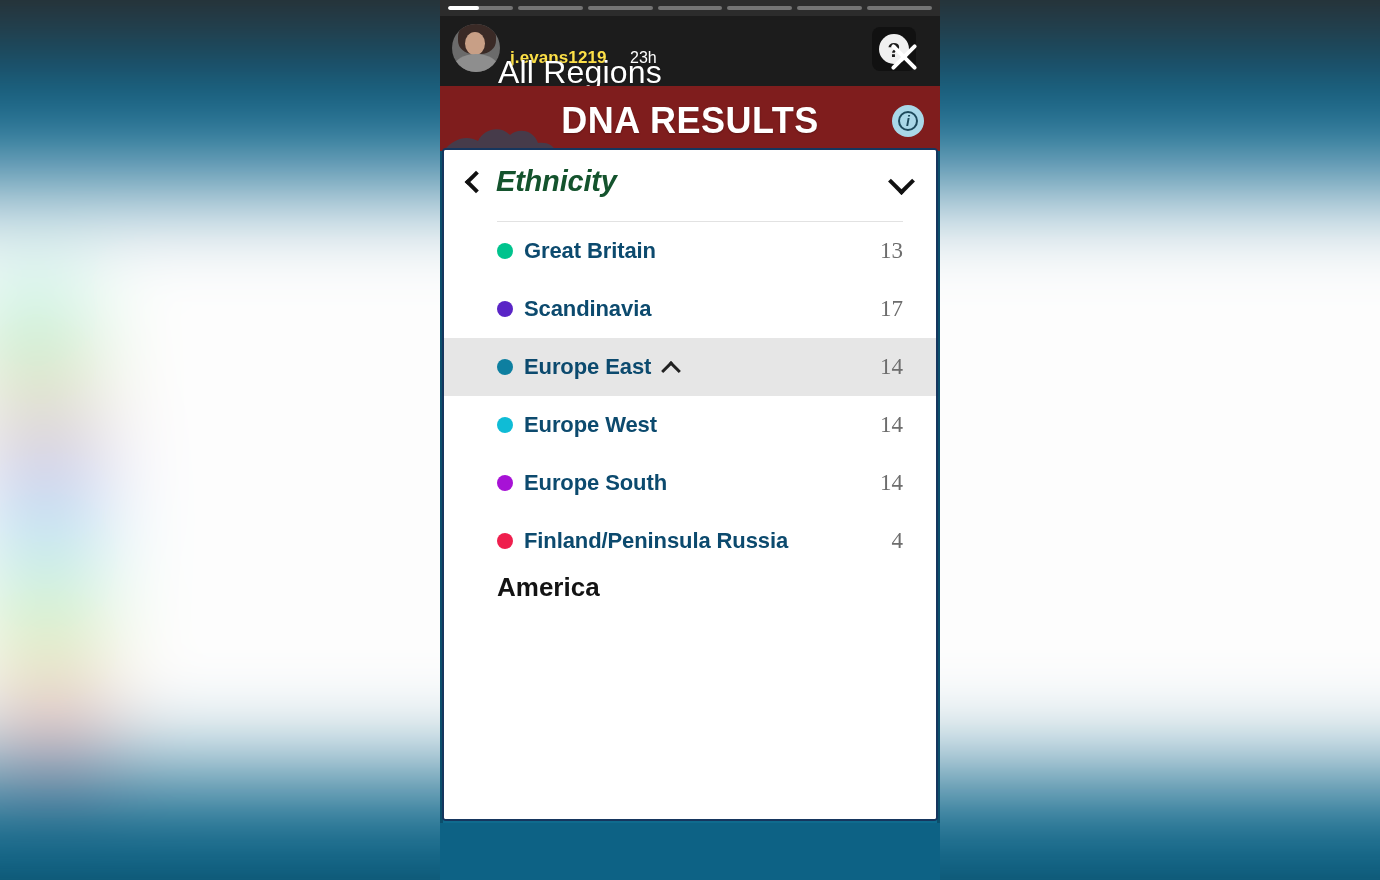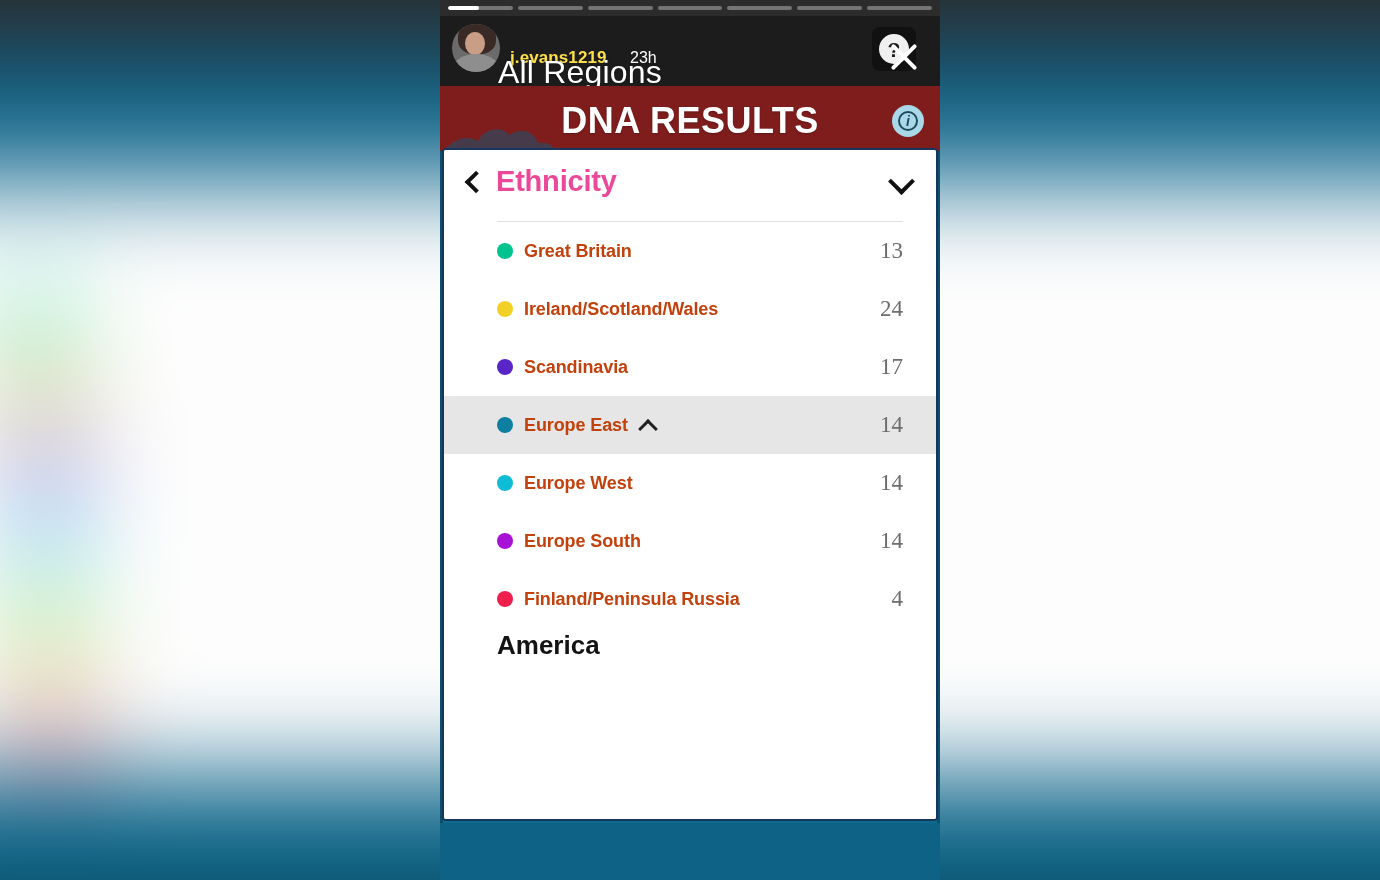--- a/index.html
+++ b/index.html
@@ -251,22 +251,23 @@
     left: 6px; top: 4px;
     width: 12px; height: 12px;
     border-left: 4px solid #111;
     border-bottom: 4px solid #111;
     transform: rotate(45deg);
   }
   #card-title {
     margin-left: 12px;
     font-size: 29px;
     font-weight: 700;
-    color: #ec4899;
+    color: #14532d;
     letter-spacing: -.2px;
+    font-style: italic;
   }
   #collapse-chevron {
     margin-left: auto;
     width: 26px; height: 26px;
     position: relative;
   }
   #collapse-chevron::before {
     content: "";
     position: absolute;
     left: 4px; top: 4px;
@@ -311,23 +312,23 @@
   }
   .region-row.selected { background: #e6e6e6; }
 
   .dot {
     width: 16px; height: 16px;
     border-radius: 50%;
     flex: 0 0 auto;
   }
   .region-label {
     margin-left: 11px;
-    font-size: 18px;
-    font-weight: 700;
-    color: #c2410c;
+    font-size: 22px;
+    font-weight: 700;
+    color: #0c4a6e;
     letter-spacing: -.1px;
     white-space: nowrap;
   }
   .row-chevron {
     margin-left: 10px;
     width: 18px; height: 18px;
     position: relative;
     flex: 0 0 auto;
   }
   .row-chevron::before {
@@ -450,25 +451,20 @@
           <div class="group-head">Europe</div>
           <div class="group-rule"></div>
 
           <div id="rows">
               <div class="region-row">
                 <span class="dot" style="background: rgb(0, 195, 141);"></span>
                 <span class="region-label">Great Britain</span>
                 <span class="region-value">13</span>
               </div>
               <div class="region-row">
-                <span class="dot" style="background: rgb(243, 208, 37);"></span>
-                <span class="region-label">Ireland/Scotland/Wales</span>
-                <span class="region-value">24</span>
-              </div>
-              <div class="region-row">
                 <span class="dot" style="background: rgb(90, 37, 198);"></span>
                 <span class="region-label">Scandinavia</span>
                 <span class="region-value">17</span>
               </div>
               <div class="region-row selected">
                 <span class="dot" style="background: rgb(14, 127, 160);"></span>
                 <span class="region-label">Europe East</span>
                 <span class="row-chevron"></span>
                 <span class="region-value">14</span>
               </div>

